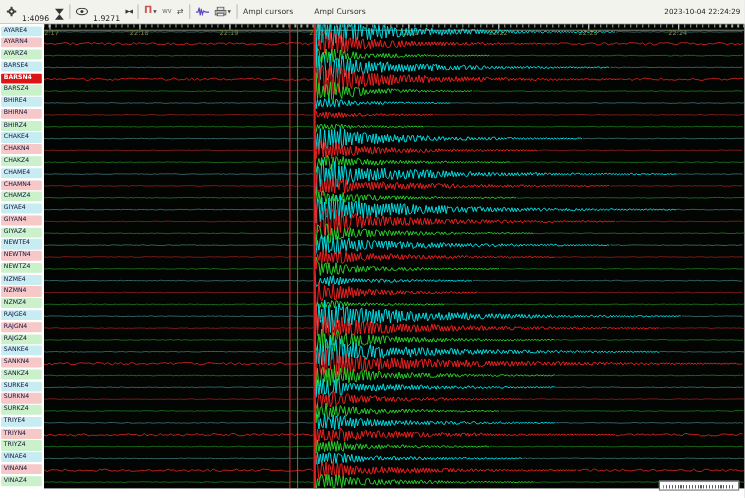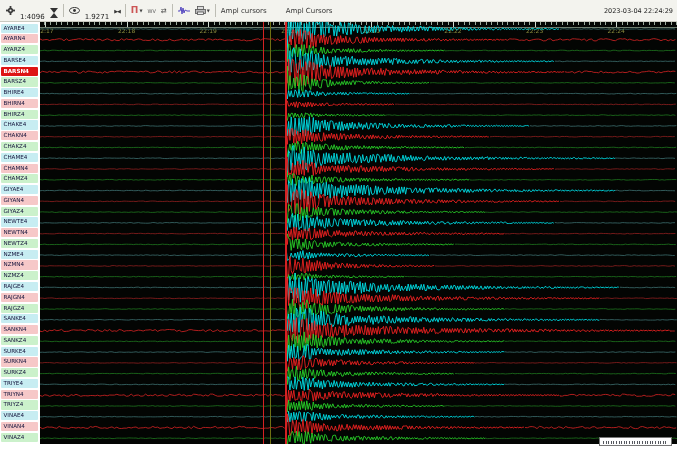--- a/index.html
+++ b/index.html
@@ -91,21 +91,21 @@
       <svg width="11" height="9" viewBox="0 0 11 9">
           <rect x="2.5" y="0.5" width="6" height="3" fill="#ddd" stroke="#555" stroke-width="0.8"></rect>
           <rect x="0.5" y="3.5" width="10" height="4" fill="#bbb" stroke="#555" stroke-width="0.8"></rect>
           <rect x="2.5" y="6" width="6" height="2.5" fill="#eee" stroke="#555" stroke-width="0.8"></rect>
         </svg>
       <span class="ddown">▼</span>
     </span>
     <span class="tsep"></span>
     <span class="tlabel">Ampl cursors</span>
     <span class="tlabel" style="margin-left:14px">Ampl Cursors</span>
-    <span id="timestamp">2023-03-04 22:24:29</span>
+    <span id="timestamp">2023-10-04 22:24:29</span>
   </div>
 
   <div id="labels">
       <div class="chip" style="top: 1.5px; background: rgb(199, 237, 242);">AYARE4</div>
       <div class="chip" style="top: 12.27px; background: rgb(246, 200, 200);">AYARN4</div>
       <div class="chip" style="top: 23.04px; background: rgb(203, 241, 203);">AYARZ4</div>
       <div class="chip" style="top: 33.81px; background: rgb(199, 237, 242);">BARSE4</div>
       <div class="chip sel" style="top: 44.58px; background: rgb(221, 20, 20);">BARSN4</div>
       <div class="chip" style="top: 55.35px; background: rgb(203, 241, 203);">BARSZ4</div>
       <div class="chip" style="top: 66.12px; background: rgb(199, 237, 242);">BHIRE4</div>

